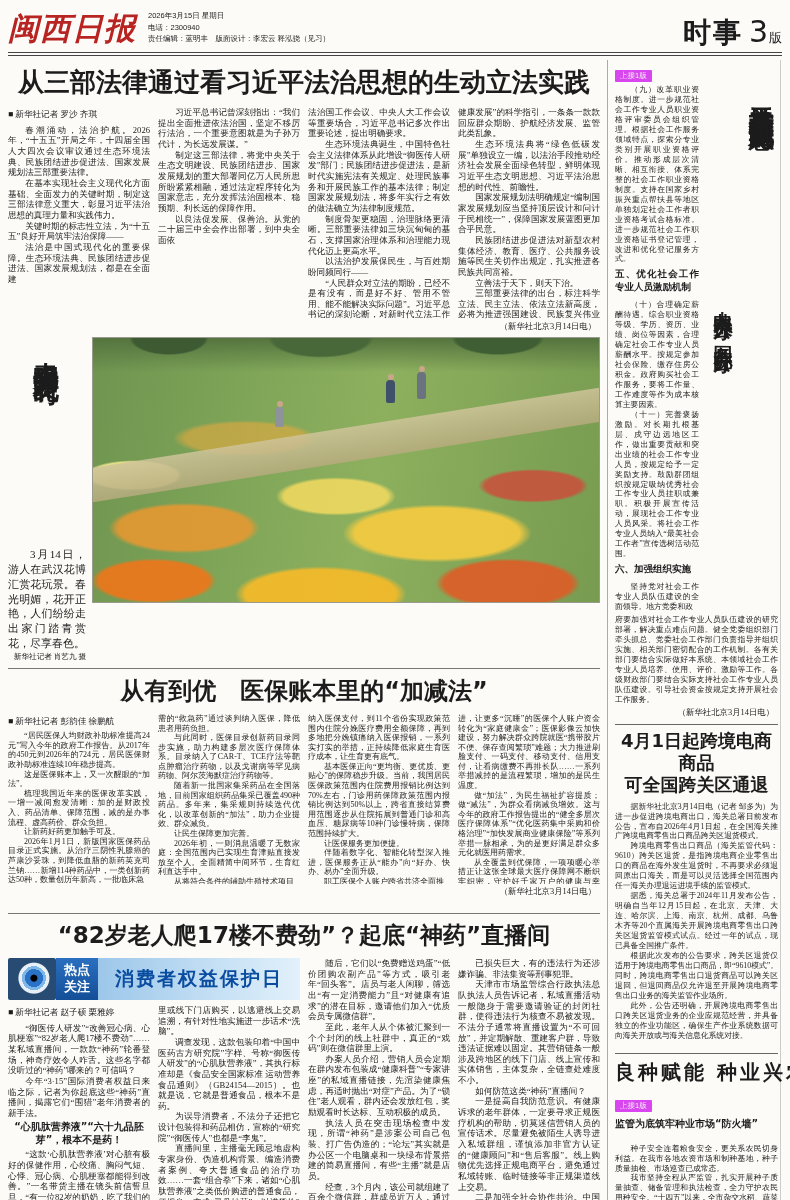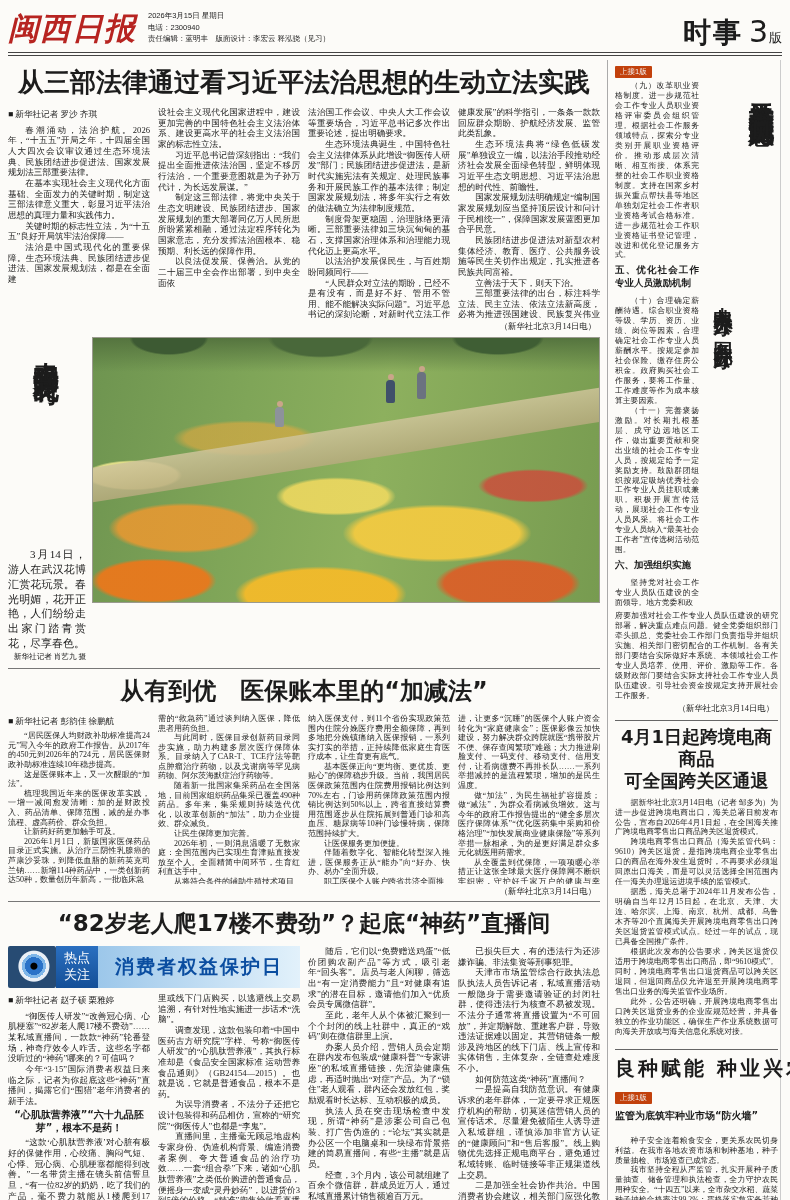--- a/index.html
+++ b/index.html
@@ -26,21 +26,21 @@
   .col{flex:1;font-size:8.6px;line-height:1.24;text-align:justify;overflow:hidden}
   .col p,.rtext p{text-indent:2em;margin:0}
   p.cont{text-indent:0}
   .byline{font-size:8.6px;margin:2px 0 5px;white-space:nowrap}
   .signoff{font-size:8.4px;text-align:right;padding-right:4px;margin-top:2px}
   .subhead{font-weight:bold;font-family:"DejaVu Sans",sans-serif;font-size:10px;text-align:center;margin:3px 0;line-height:1.25}
 
   .hl1{font-family:"DejaVu Sans",sans-serif;font-weight:900;font-size:26px;text-align:center;letter-spacing:0;margin:5px 0 7px;white-space:nowrap}
   .hl2{font-family:"DejaVu Sans",sans-serif;font-weight:900;font-size:24px;text-align:center;margin:6px 0 7px;white-space:nowrap}
   .h212{height:212px}.h170{height:170px}
-  .sect{border-bottom:1px solid #777;padding-bottom:4px;margin-bottom:3px}
+  .sect{border-bottom:1px solid #777;padding-bottom:16px;margin-bottom:3px}
 
   
   .photo-sec{display:flex;padding:5px 0 6px}
   .photo-left{width:84px;padding-right:6px;display:flex;flex-direction:column;align-items:center}
   .vtitle{writing-mode:vertical-rl;font-family:"DejaVu Sans",sans-serif;font-weight:900;font-size:26px;letter-spacing:3px;height:200px;margin-top:4px}
   .caption{font-size:11px;line-height:1.35;text-align:justify;margin-top:6px}
   .caption p{text-indent:2em}
   .credit{font-size:7.6px;text-align:right;width:100%;margin-top:1px}
   .photo{flex:1;height:266px;position:relative;overflow:hidden;border:1px solid #9a9a8f;
     background:
@@ -65,31 +65,31 @@
   .person::before{content:"";position:absolute;top:-6px;left:2px;width:6px;height:6px;border-radius:50%;background:#caa58a}
   .p1{left:58%;top:16%;background:#40506a}.p2{left:64%;top:13%;background:#6b7280;height:27px}.p3{left:36%;top:26%;background:#8d929b;height:20px}
 
   
   .bottom-wrap{display:flex;gap:8px;height:300px}
   .bw-left{width:292px;display:flex;flex-direction:column}
   .banner{display:flex;height:42px;margin-bottom:5px}
   .eye{width:48px;height:42px;border-radius:2px;flex:none;
     background:radial-gradient(circle at 54% 48%, #000 0 3px, #2a72c8 4px 9px, #7fb6e8 9px 12px, #e9eff6 12px 15px, #274b73 16px)}
   .badge{width:42px;flex:none;background:linear-gradient(180deg,#2a6fc0,#144f97);color:#fff;font-family:"DejaVu Sans",sans-serif;
-    font-weight:normal;font-size:13px;line-height:1.3;display:flex;flex-direction:column;align-items:center;justify-content:center}
+    font-weight:bold;font-size:13px;line-height:1.3;display:flex;flex-direction:column;align-items:center;justify-content:center}
   .banner-title{flex:1;background:linear-gradient(90deg,#9cc7ea,#e2f1fb);color:#0a4da0;font-family:"DejaVu Sans",sans-serif;
     font-weight:900;font-size:19px;display:flex;align-items:center;justify-content:center;letter-spacing:2px;white-space:nowrap}
   .bw-cols{display:flex;gap:8px;flex:1;min-height:0}
   .bw-cols .col{height:auto}
   .tallcol{width:142px;flex:none;font-size:8.6px;line-height:1.24;text-align:justify;overflow:hidden}
   .tallcol p{text-indent:2em}
 
   
-  .tag{display:inline-block;background:#c2410c;color:#f2f2f2;font-size:7.5px;font-family:"Liberation Sans",sans-serif;
-    padding:1px 5px;border-radius:1px;margin:2px 0 3px}
+  .tag{display:inline-block;background:#d946ef;color:#f2f2f2;font-size:7.5px;font-family:"Liberation Sans",sans-serif;
+    padding:1px 5px;border-radius:1px;margin:10px 0 3px}
   .rtext{font-size:7.8px;line-height:1.28;text-align:justify}
   .yijian-flex{display:flex;height:530px;overflow:hidden}
   .yijian-text{width:84px;flex:none}
   .yijian-vert{flex:1;display:flex;justify-content:flex-end;padding-top:2px}
   .vert-sub{writing-mode:vertical-rl;font-family:"DejaVu Sans",sans-serif;font-weight:900;font-size:19px;letter-spacing:2px;margin-top:208px}
   .vert-main{writing-mode:vertical-rl;font-family:"DejaVu Sans",sans-serif;font-weight:900;font-size:25px;letter-spacing:1px;margin-left:8px}
   .sec-head{font-family:Liberation Mono, monospace;font-weight:bold;font-size:9.5px;line-height:1.35;margin:5px 0;text-indent:0}
   .rhr{border-top:1px solid #666;margin:6px 0 5px}
   .hl3{font-family:"DejaVu Sans",sans-serif;font-weight:900;font-size:18px;text-align:center;line-height:1.22;margin:3px 0 6px}
   .hl4{font-family:"DejaVu Sans",sans-serif;font-weight:900;font-size:20px;text-align:center;letter-spacing:3px;margin:4px 0 4px;white-space:nowrap}
@@ -127,21 +127,20 @@
           <div class="col">
             <div class="byline">■ 新华社记者 罗沙 齐琪</div>
             <div>
                 <p>春潮涌动，法治护航。2026年，“十五五”开局之年，十四届全国人大四次会议审议通过生态环境法典、民族团结进步促进法、国家发展规划法三部重要法律。</p>
                 <p>在基本实现社会主义现代化方面基础、全面发力的关键时期，制定这三部法律意义重大，彰显习近平法治思想的真理力量和实践伟力。</p>
                 <p>关键时期的标志性立法，为“十五五”良好开局筑牢法治保障——</p>
                 <p>法治是中国式现代化的重要保障。生态环境法典、民族团结进步促进法、国家发展规划法，都是在全面建</p>
               </div>
           </div>
           <div class="col">
-              <p class="cont">设社会主义现代化国家进程中，建设更加完善的中国特色社会主义法治体系、建设更高水平的社会主义法治国家的标志性立法。</p>
               <p>习近平总书记曾深刻指出：“我们提出全面推进依法治国，坚定不移厉行法治，一个重要意图就是为子孙万代计，为长远发展谋。”</p>
               <p>制定这三部法律，将党中央关于生态文明建设、民族团结进步、国家发展规划的重大部署同亿万人民所思所盼紧紧相融，通过法定程序转化为国家意志，充分发挥法治固根本、稳预期、利长远的保障作用。</p>
               <p>以良法促发展、保善治。从党的二十届三中全会作出部署，到中央全面依</p>
             </div>
           <div class="col">
               <p class="cont">法治国工作会议、中央人大工作会议等重要场合，习近平总书记多次作出重要论述，提出明确要求。</p>
               <p>生态环境法典诞生，中国特色社会主义法律体系从此增设“御医传人研发”部门；民族团结进步促进法，是新时代实施宪法有关规定、处理民族事务和开展民族工作的基本法律；制定国家发展规划法，将多年实行之有效的做法确立为法律制度规范。</p>
               <p>制度骨架更稳固，治理脉络更清晰。三部重要法律如三块沉甸甸的基石，支撑国家治理体系和治理能力现代化迈上更高水平。</p>
               <p>以法治护发展保民生，与百姓期盼同频同行——</p>
               <p>“人民群众对立法的期盼，已经不是有没有，而是好不好、管用不管用、能不能解决实际问题”。习近平总书记的深刻论断，对新时代立法工作提出更高要求。</p>

